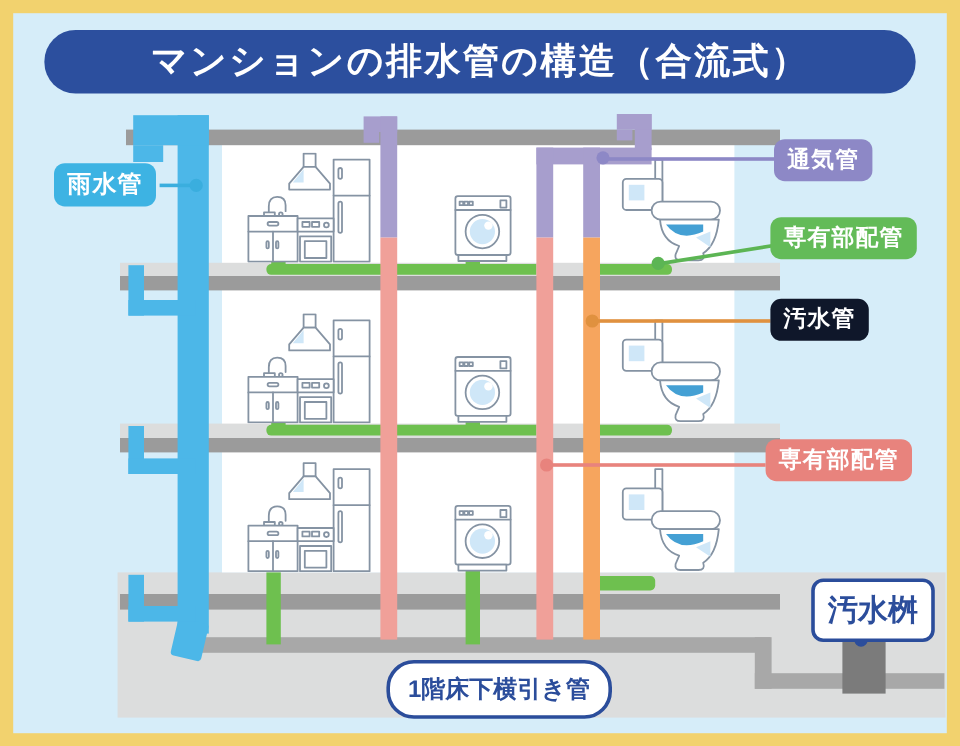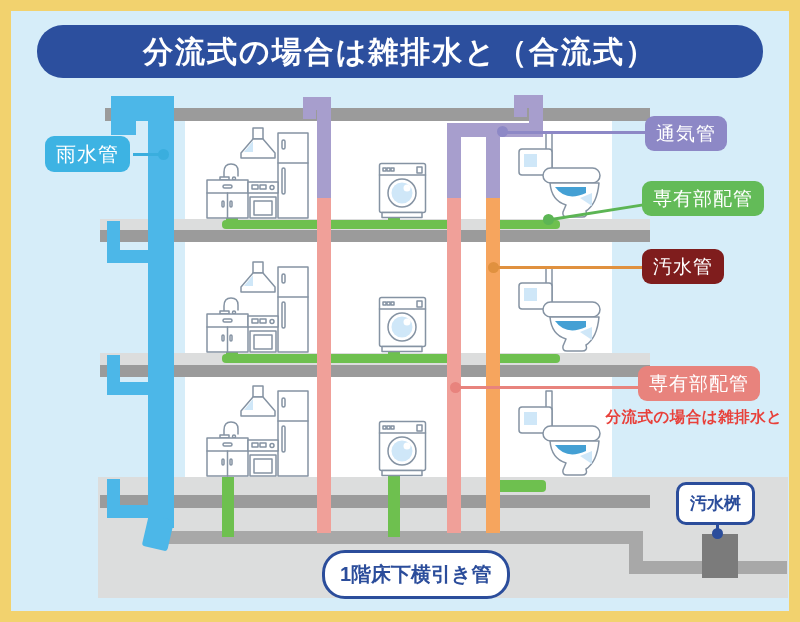--- a/index.html
+++ b/index.html
@@ -19,21 +19,21 @@
   .pipe-blue{background:#4cb7e8;}
   .pipe-purple{background:#a79ecd;}
   .pipe-pink{background:#f0a099;}
   .pipe-orange{background:#f6a55e;}
   .pipe-green{background:#6ec04f;}
   .title{
     left:37px;top:25px;width:726px;height:53px;background:#2c4f9e;border-radius:26px;
     color:#ffffff;font-weight:bold;font-size:30px;line-height:53px;text-align:center;letter-spacing:2px;
   }
   .tag{
-    color:#ffffff;font-weight:normal;font-size:19px;line-height:1;
+    color:#ffffff;font-weight:bold;font-size:19px;line-height:1;
     padding:8px 11px;border-radius:9px;letter-spacing:1px;white-space:nowrap;
   }
   .outline-tag{
     background:#ffffff;border:3px solid #2b4d9b;color:#2b4d9b;font-weight:bold;
     border-radius:10px;white-space:nowrap;
   }
   .dot{width:11px;height:11px;border-radius:50%;}
   .note{
     width:200px;text-align:center;color:#e8403a;font-weight:bold;
     font-size:15.5px;line-height:1.45;letter-spacing:0.5px;
@@ -184,23 +184,22 @@
 <div class="abs dot" style="left:497px;top:126px;background:#8d88c6;"></div>
 <div class="abs leader" style="left:551px;top:218px;width:95px;background:#5cb554;transform:rotate(-9deg);transform-origin:left center;"></div>
 <div class="abs dot" style="left:543px;top:214px;background:#5cb554;"></div>
 <div class="abs leader" style="left:496px;top:266px;width:146px;background:#e0913f;"></div>
 <div class="abs dot" style="left:488px;top:262px;background:#e0913f;"></div>
 <div class="abs leader" style="left:459px;top:386px;width:179px;background:#e8837d;"></div>
 <div class="abs dot" style="left:450px;top:382px;background:#e8837d;"></div>
 <div class="abs" style="left:716px;top:521px;width:3px;height:12px;background:#2b4d9b;"></div>
 <div class="abs dot" style="left:712px;top:528px;background:#2b4d9b;"></div>
 
-<div class="abs title">分流式の場合は雑排水と（合流式）</div>
+<div class="abs title">マンションの排水管の構造（合流式）</div>
 <div class="abs tag" style="left:45px;top:136px;background:#3db3e3;font-size:20px;">雨水管</div>
 <div class="abs tag" style="left:645px;top:116px;background:#8d88c6;">通気管</div>
 <div class="abs tag" style="left:642px;top:181px;background:#63bb58;">専有部配管</div>
-<div class="abs tag" style="left:642px;top:249px;background:#7f1d1d;">汚水管</div>
+<div class="abs tag" style="left:642px;top:249px;background:#0f172a;">汚水管</div>
 <div class="abs tag" style="left:638px;top:366px;background:#e8837d;">専有部配管</div>
 <div class="abs note" style="left:594px;top:406px;">
-  <div>分流式の場合は雑排水と</div>
 </div>
-<div class="abs outline-tag" style="left:676px;top:482px;font-size:17px;padding:7px 11px;">汚水桝</div>
+<div class="abs outline-tag" style="left:676px;top:482px;font-size:25px;padding:7px 11px;">汚水桝</div>
 <div class="abs outline-tag" style="left:322px;top:550px;font-size:20px;padding:8px 15px;border-radius:23px;">1階床下横引き管</div>
 
 </body></html>

